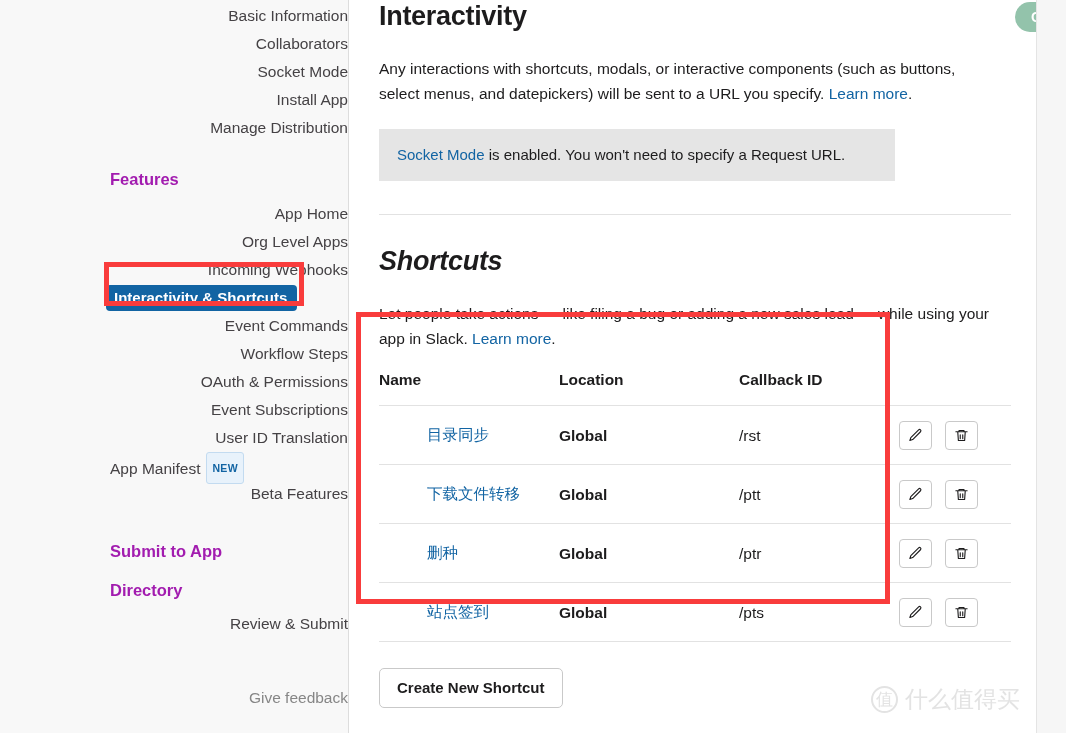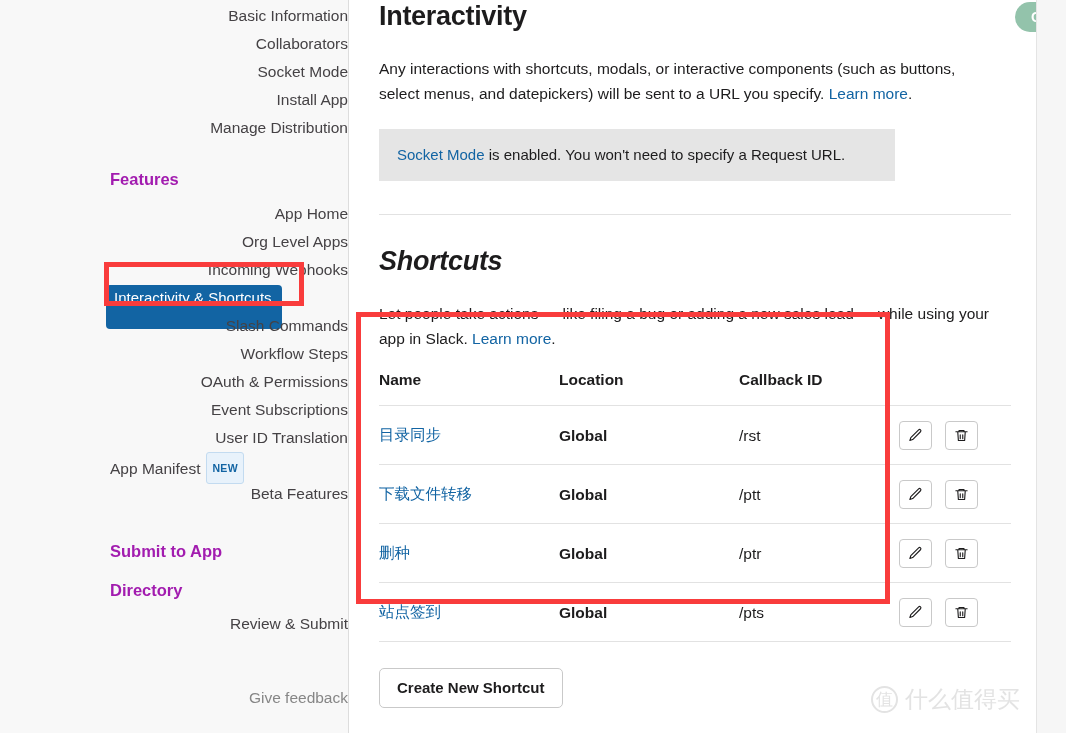--- a/index.html
+++ b/index.html
@@ -67,24 +67,24 @@
 
   .spacer-10 { height: 10px; }
   .spacer-8  { height: 8px; }
   .spacer-16 { height: 16px; }
   .spacer-22 { height: 22px; }
 
   .nav-link.active {
     display: inline-block;
     background: #1264a3;
     color: #ffffff;
-    font-weight: normal;
+    font-weight: bold;
     border-radius: 4px;
     padding: 0 10px 0 8px;
-    height: 44px;
+    height: 26px;
     line-height: 26px;
     margin-left: -2px;
     font-size: 15px;
   }
 
   .badge-new {
     display: inline-block;
     font-size: 10.5px;
     font-weight: bold;
     letter-spacing: 0.3px;
@@ -222,20 +222,21 @@
     border-bottom: 1px solid #e2e2e2;
     font-size: 15.5px;
     vertical-align: middle;
     height: 45px;
   }
 
   td.name a {
     color: #1264a3;
     text-decoration: none;
     font-weight: normal;
+    margin-left: 48px;
   }
 
   td.loc { font-weight: bold; color: #1d1c1d; }
   td.cb  { color: #1d1c1d; }
 
   td.actions {
     text-align: left;
     padding-left: 0;
     white-space: nowrap;
   }
@@ -349,21 +350,21 @@
     <div class="spacer-10"></div>
 
     <a class="nav-link" href="#">App Home</a>
     <a class="nav-link" href="#">Org Level Apps</a>
     <a class="nav-link" href="#">Incoming Webhooks</a>
 
     <div style="height:28px;line-height:28px;">
       <a class="nav-link active" href="#">Interactivity &amp; Shortcuts</a>
     </div>
 
-    <a class="nav-link" href="#">Slash Commands</a>
+    <a class="nav-link" href="#">Event Commands</a>
     <a class="nav-link" href="#">Workflow Steps</a>
     <a class="nav-link" href="#">OAuth &amp; Permissions</a>
     <a class="nav-link" href="#">Event Subscriptions</a>
     <a class="nav-link" href="#">User ID Translation</a>
 
     <div style="height:28px;line-height:28px;">
       <a class="nav-link" style="display:inline;" href="#">App Manifest</a><span class="badge-new">NEW</span>
     </div>
 
     <a class="nav-link" href="#">Beta Features</a>

